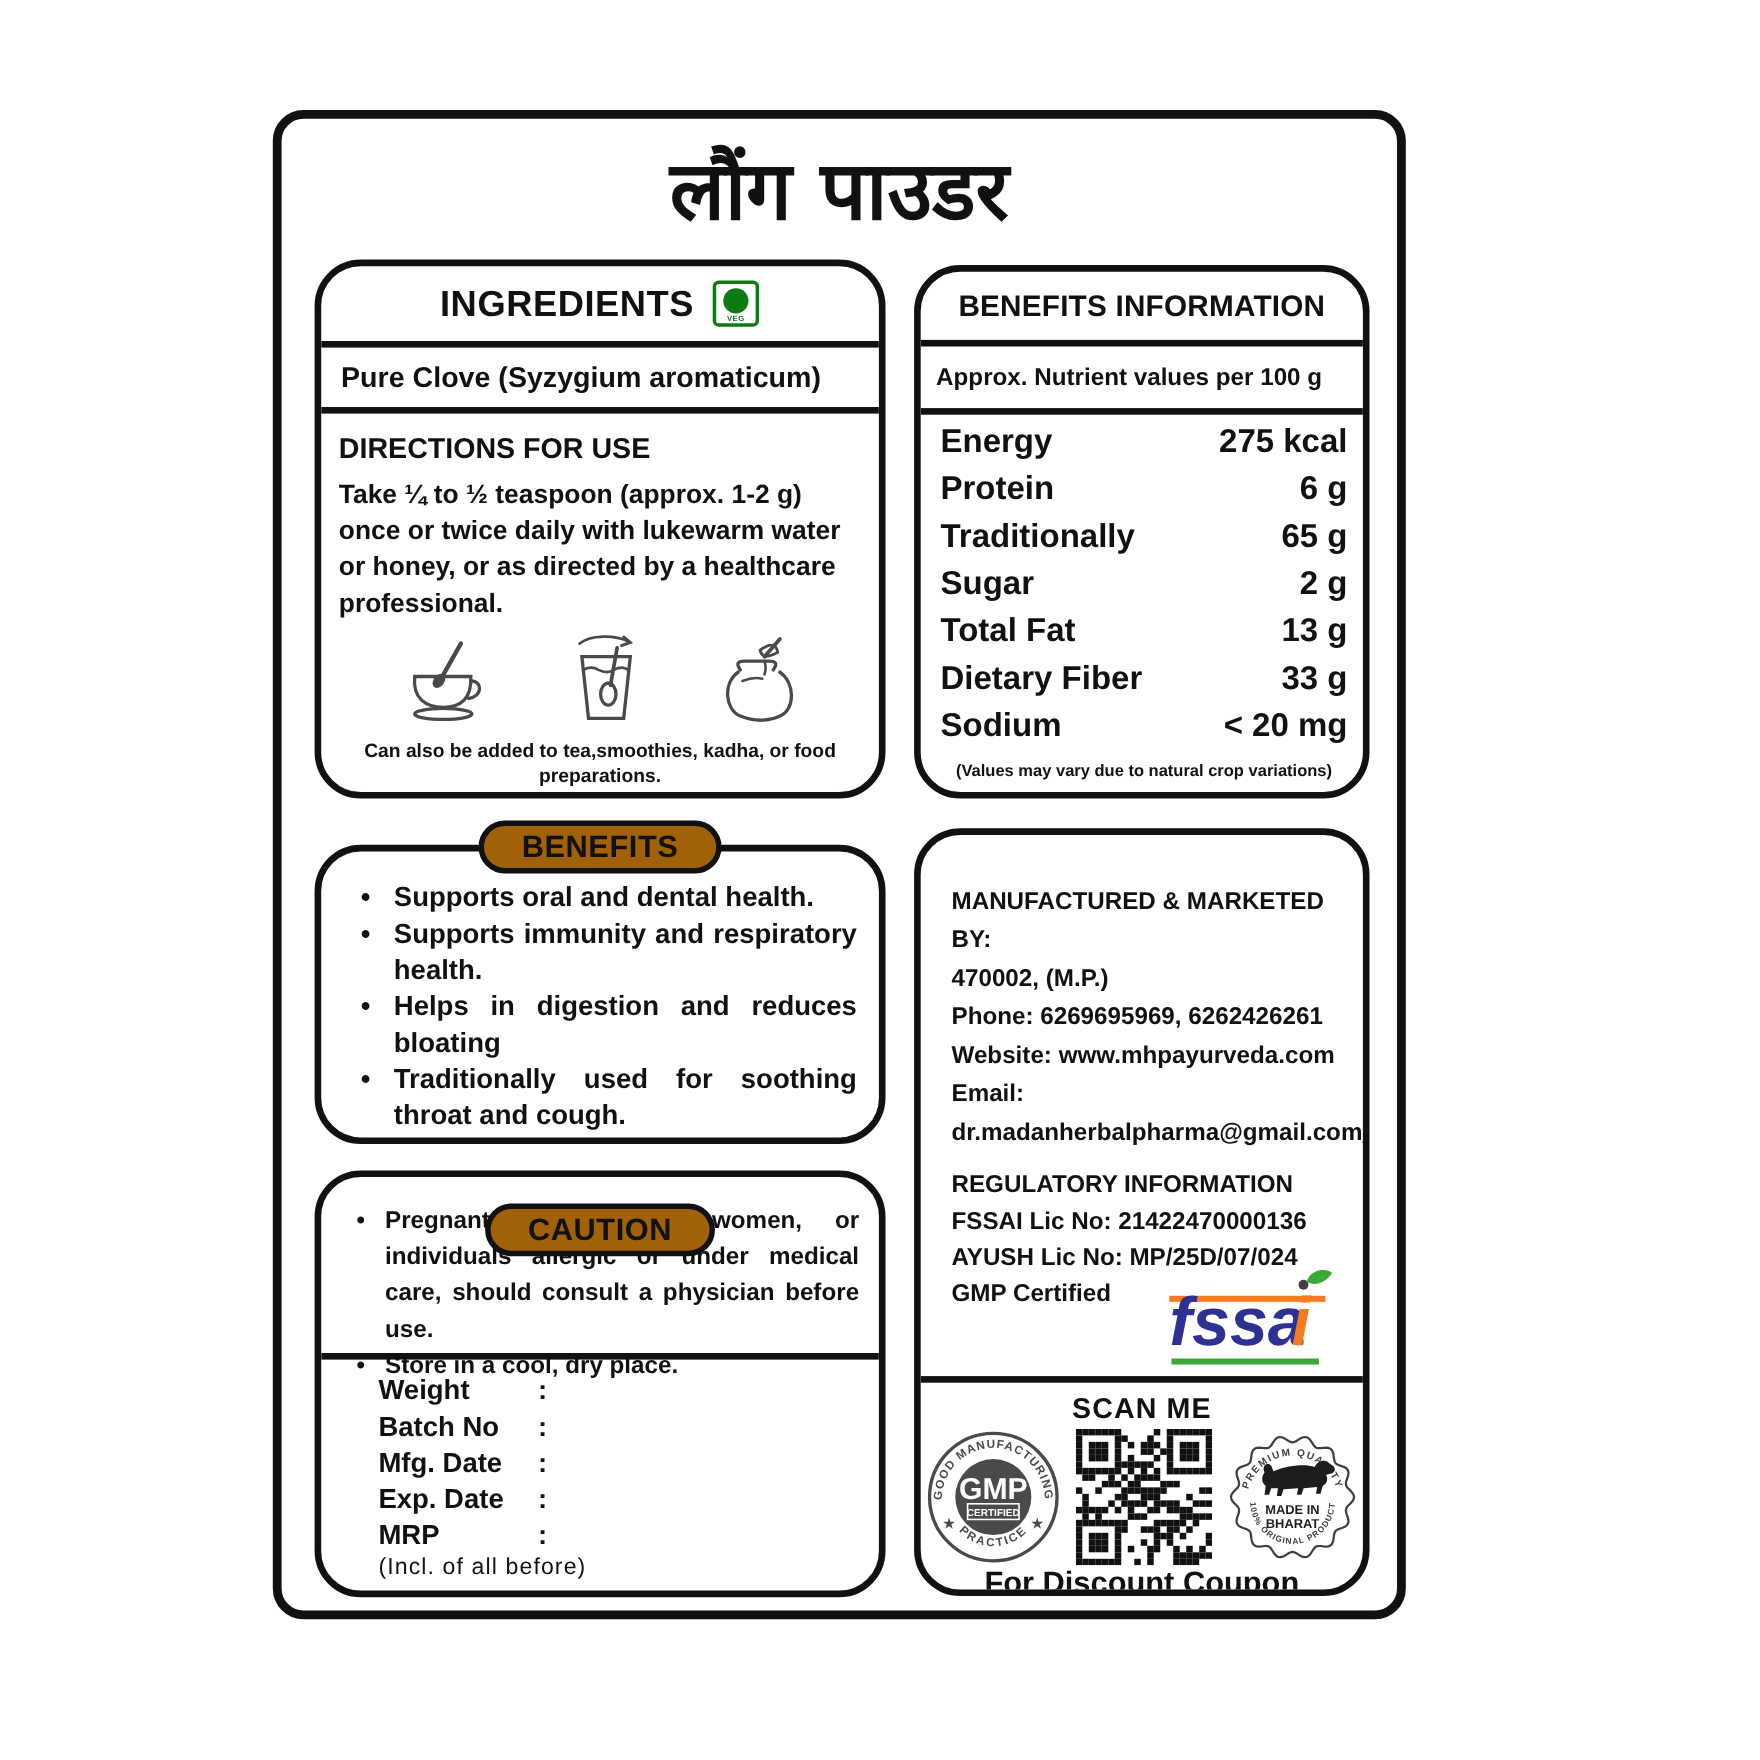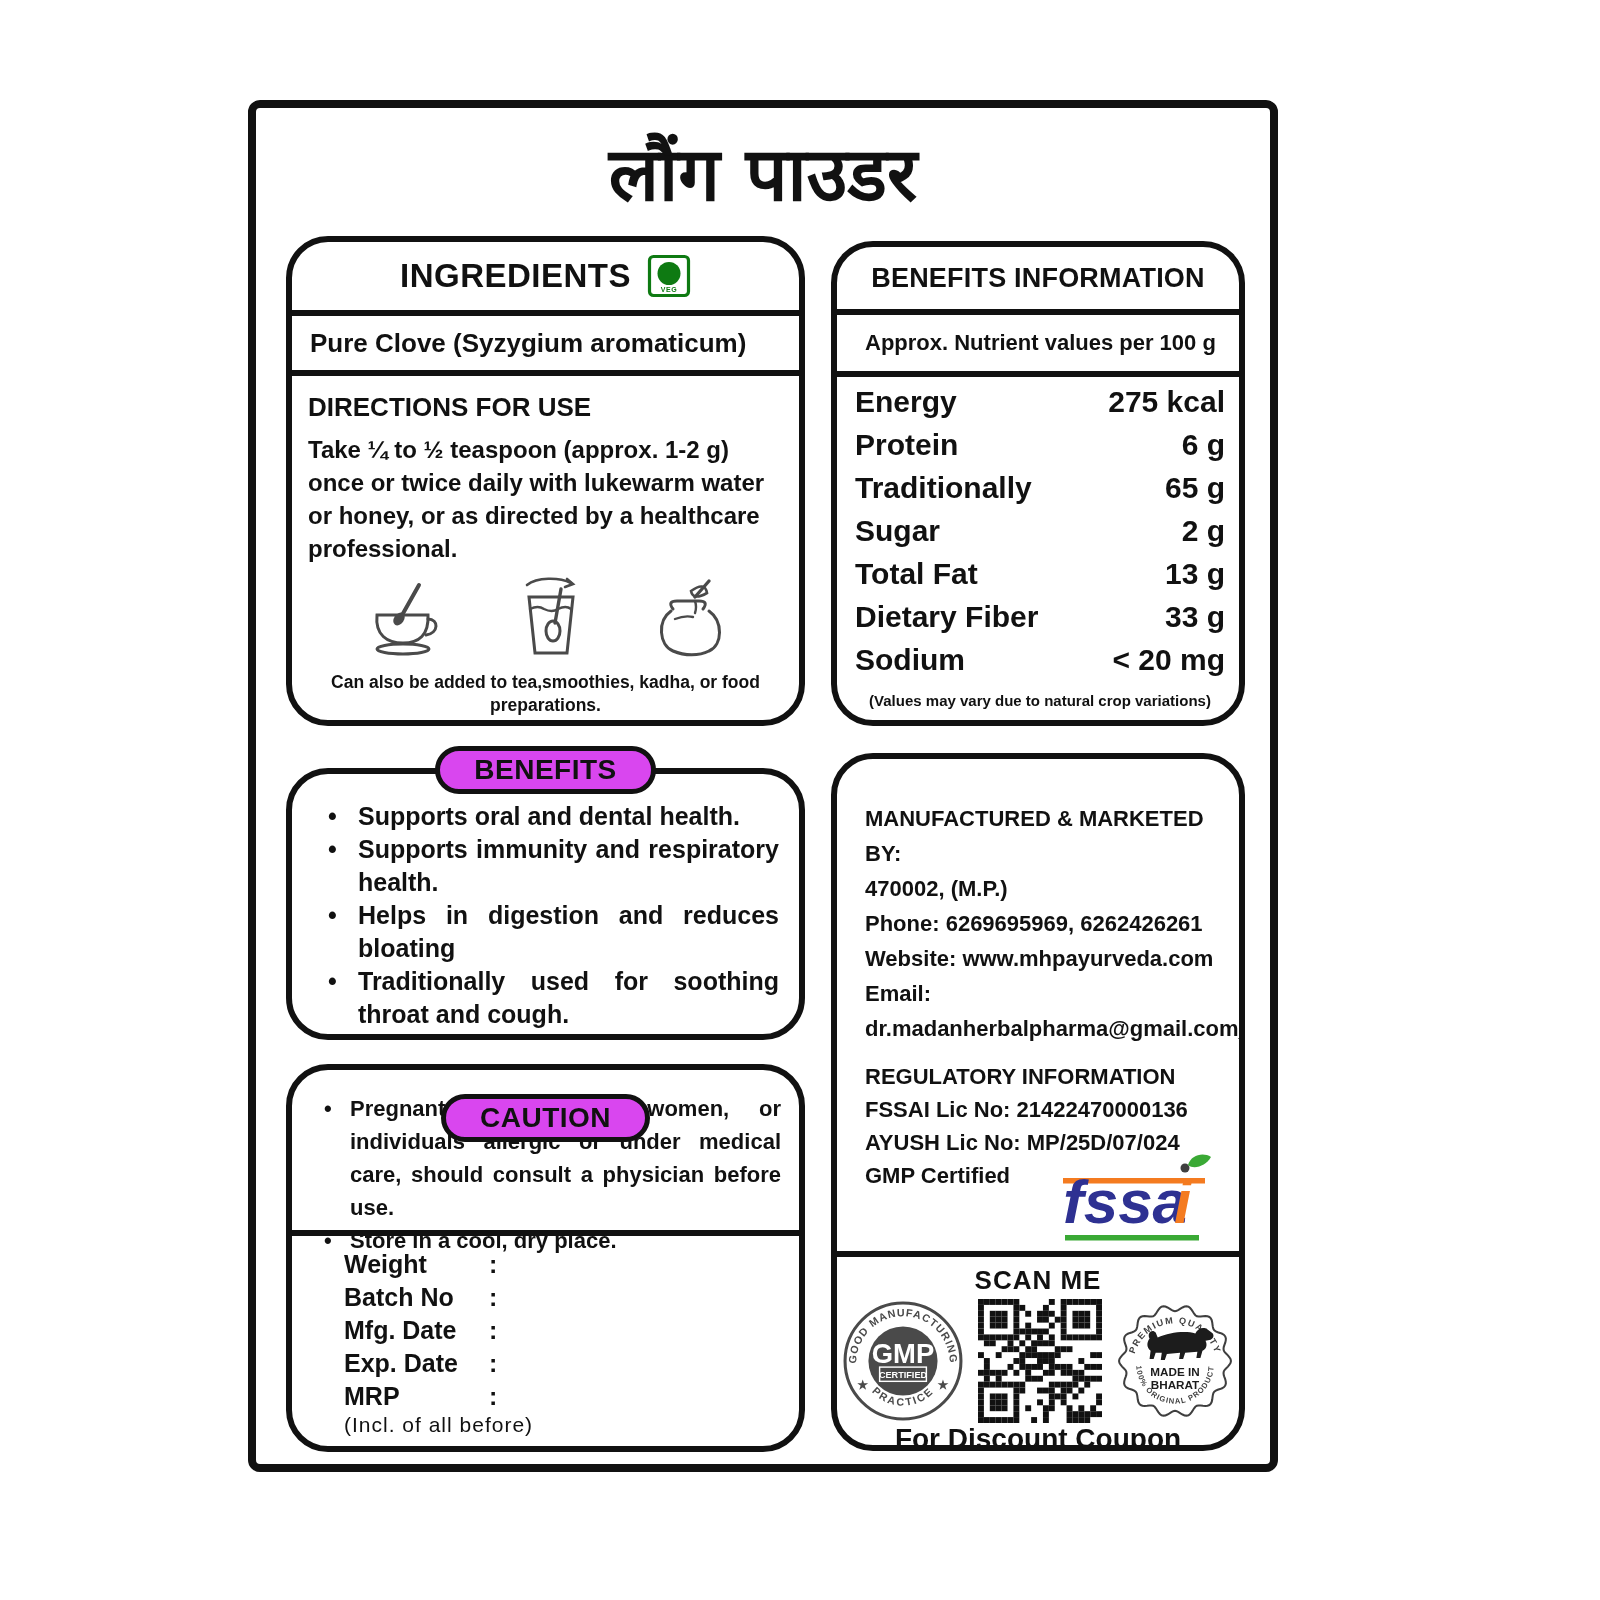--- a/index.html
+++ b/index.html
@@ -1,56 +1,56 @@
 <!DOCTYPE html>
 <html><head>
 <meta charset="utf-8">
 <style>
   html,body{margin:0;padding:0;background:#fff;}
   .canvas{position:relative;width:1600px;height:1600px;background:#fff;overflow:hidden;
     font-family:"Liberation Sans",sans-serif;font-weight:bold;color:#111;}
   .label{position:absolute;left:248px;top:100px;width:1030px;height:1372px;
-    border:8px solid #111;border-radius:12px;background:#fff;box-sizing:border-box;}
+    border:8px solid #111;border-radius:28px;background:#fff;box-sizing:border-box;}
   .title{position:absolute;left:0;top:14px;width:100%;text-align:center;
     font-family:"DejaVu Sans","Liberation Sans",sans-serif;font-weight:bold;font-size:74px;line-height:104px;}
   .box{position:absolute;border:6px solid #111;border-radius:42px;background:#fff;box-sizing:border-box;overflow:hidden;}
   .hr{height:6px;background:#111;}
   
   .ing-box{left:30px;top:128px;width:519px;height:490px;}
   .ing-header{height:68px;display:flex;align-items:center;justify-content:center;gap:16px;font-size:33px;letter-spacing:.5px;}
   .ing-item{height:54px;line-height:54px;padding-left:18px;font-size:26px;}
   .dir{padding:10px 16px 0 16px;}
   .dir-h{font-size:26px;margin:6px 0 10px 0;}
   .dir-p{font-size:24px;line-height:33px;}
   .icons-row{margin-top:10px;display:flex;justify-content:center;align-items:flex-end;gap:66px;height:86px;}
   .dir-cap{font-size:17.5px;line-height:23px;text-align:center;margin-top:10px;}
   
   .pill-row{position:absolute;left:30px;width:519px;display:flex;justify-content:center;z-index:3;}
-  .pill{background:#d946ef;border:5px solid #111;border-radius:26px;padding:3px 34px;font-size:28px;letter-spacing:.5px;}
+  .pill{background:#a16207;border:5px solid #111;border-radius:26px;padding:3px 34px;font-size:28px;letter-spacing:.5px;}
   .benefits-pill-row{top:638px;}
   .caution-pill-row{top:986px;}
   
   .benefits-box{left:30px;top:660px;width:519px;height:272px;}
   .blist{list-style:none;margin:0;padding:26px 20px 0 14px;font-size:25px;line-height:33px;text-align:justify;}
   .blist li{position:relative;padding-left:52px;}
   .blist li::before{content:"\2022";position:absolute;left:22px;top:0;}
   
   .caution-box{left:30px;top:956px;width:519px;height:388px;}
   .clist{list-style:none;margin:0;padding:22px 18px 0 14px;font-size:22px;line-height:33px;text-align:justify;}
   .clist li{position:relative;padding-left:44px;}
   .clist li::before{content:"\2022";position:absolute;left:18px;top:0;}
   .caution-box .hr{position:absolute;left:0;right:0;top:160px;}
   .fields{position:absolute;left:52px;right:20px;top:176px;}
   .frow{display:flex;height:33px;font-size:25px;align-items:flex-end;}
   .frow .flabel{width:145px;}
   .fnote{font-weight:400;font-size:21px;letter-spacing:1px;margin-top:2px;}
   
   .nut-box{left:575px;top:133px;width:414px;height:485px;}
   .nut-header{height:62px;display:flex;align-items:center;justify-content:center;font-size:27px;letter-spacing:.2px;}
-  .nut-sub{height:56px;line-height:56px;padding-left:28px;font-size:22px;}
+  .nut-sub{height:56px;line-height:56px;padding-left:14px;font-size:22px;}
   .nut-table{padding:8px 14px 0 18px;}
   .nrow{display:flex;justify-content:space-between;align-items:baseline;height:43px;font-size:30px;}
   .nnote{font-size:15px;text-align:center;margin-top:6px;}
   
   .info-box{left:575px;top:645px;width:414px;height:698px;}
   .mfg{padding:42px 22px 0 28px;font-size:22px;line-height:35px;}
   .reg{padding:14px 22px 0 28px;font-size:22px;line-height:33px;}
   .fssai-wrap{position:absolute;right:20px;top:394px;}
   .hr-info{position:absolute;left:0;right:0;top:492px;}
   .scan-title{position:absolute;top:506px;width:100%;text-align:center;font-size:26px;letter-spacing:1px;}

